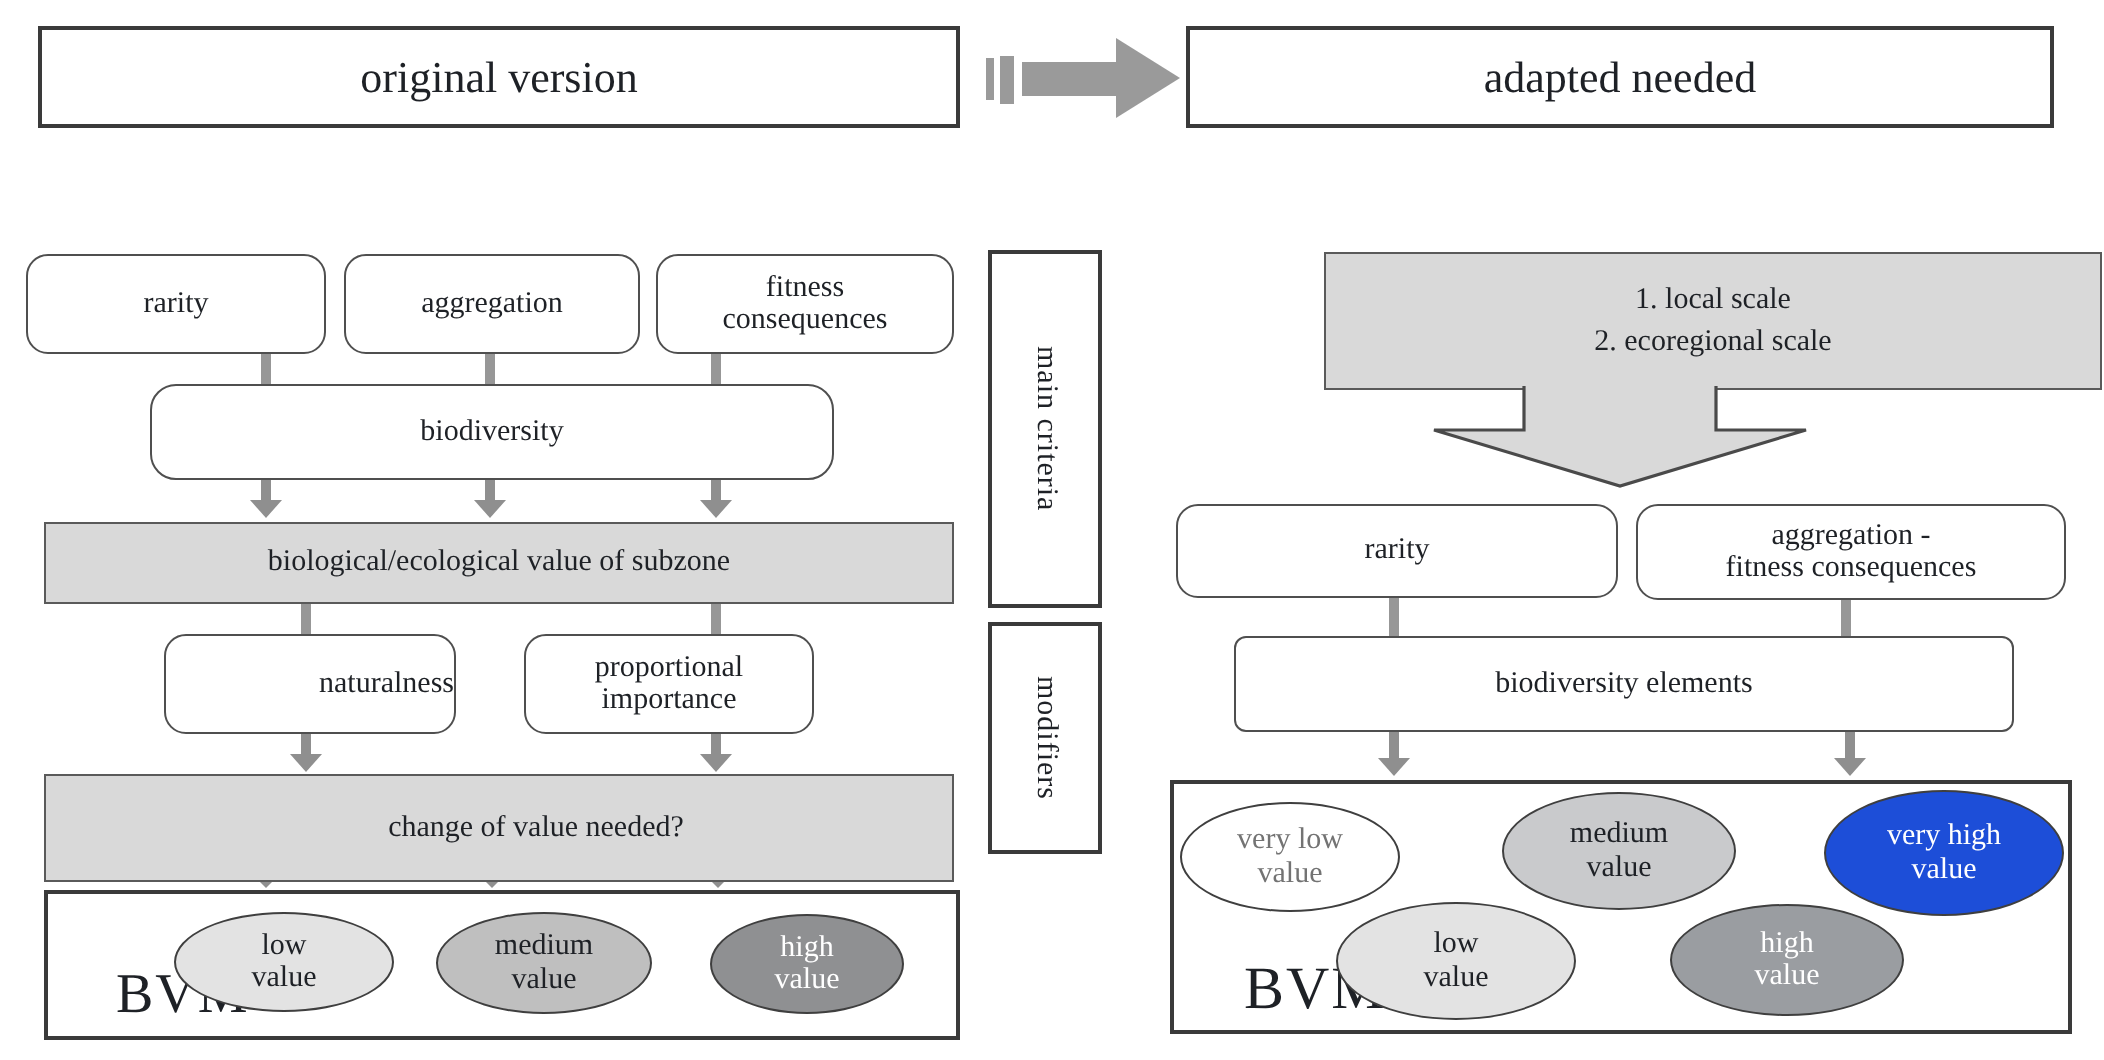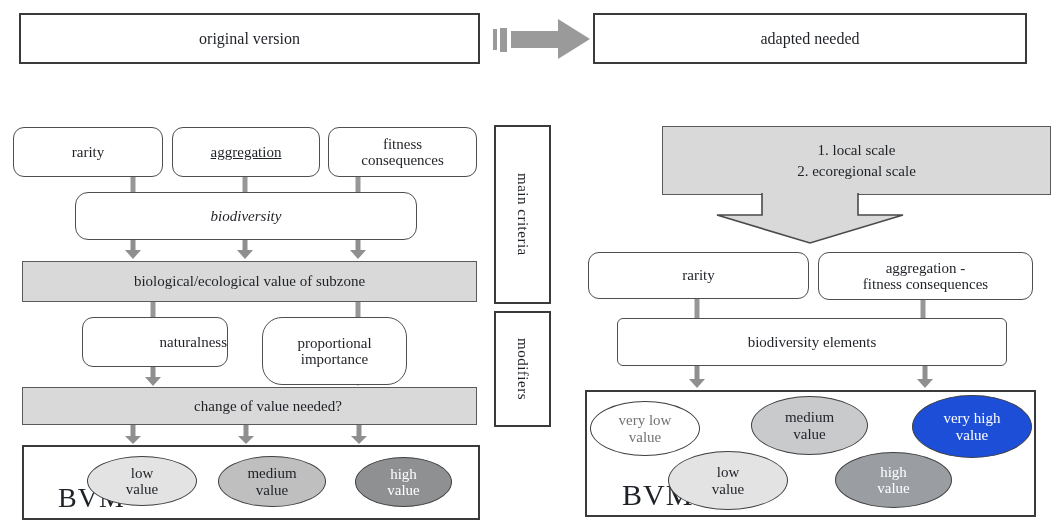--- a/index.html
+++ b/index.html
@@ -9,21 +9,21 @@
   }
   .abs{position:absolute;box-sizing:border-box;}
   .center{display:flex;align-items:center;justify-content:center;text-align:center;}
   .pre{white-space:pre-line;}
   
   .rect{background:#ffffff;border:2px solid #3a3a3a;}
   
   .rbox{background:#ffffff;border:1.6px solid #4f4f4f;border-radius:11px;font-size:15px;line-height:1.1;}
   
   .gbar{background:#d9d9d9;border:1.5px solid #5a5a5a;font-size:15px;}
-  .header-box{font-size:16px;}
+  .header-box{font-size:22px;}
   .vlabel{writing-mode:vertical-rl;text-orientation:mixed;font-size:15px;letter-spacing:.5px;}
   .ellipse{border:1.6px solid #3f3f3f;border-radius:50%;font-size:15px;line-height:1.1;z-index:3;}
   .ellipse.front{z-index:4;}
   .bvm-label{font-size:28px;z-index:2;letter-spacing:1px;margin-left:30px;}
   svg{position:absolute;left:0;top:0;}
   #connector-layer{z-index:1;}
   #overlay-layer{z-index:3;pointer-events:none;}
   .box{z-index:2;}
 </style>
 </head>
@@ -77,41 +77,41 @@
   <div class="abs center rect box header-box" style="left:19px;top:13px;width:461px;height:51px;">
     <span>original version</span>
   </div>
   <div class="abs center rect box header-box" style="left:593px;top:13px;width:434px;height:51px;">
     <span>adapted needed</span>
   </div>
 
   <div class="abs center rbox box" style="left:13px;top:127px;width:150px;height:50px;">
     <span class="pre">rarity</span>
   </div>
-  <div class="abs center rbox box" style="left:172px;top:127px;width:148px;height:50px;text-decoration:underline;">
+  <div class="abs center rbox box" style="left:172px;top:127px;width:148px;height:50px;">
     <span class="pre">aggregation</span>
   </div>
   <div class="abs center rbox box" style="left:328px;top:127px;width:149px;height:50px;">
     <span class="pre">fitness
 consequences</span>
   </div>
-  <div class="abs center rbox box" style="left:75px;top:192px;width:342px;height:48px;border-radius:13px;font-style:italic;">
+  <div class="abs center rbox box" style="left:75px;top:192px;width:342px;height:48px;border-radius:13px;">
     <span>biodiversity</span>
   </div>
   <div class="abs center gbar box" style="left:22px;top:261px;width:455px;height:41px;">
     <span>biological/ecological value of subzone</span>
   </div>
   <div class="abs center rbox box" style="left:82px;top:317px;width:146px;height:50px;justify-content:flex-end;">
     <span class="pre">naturalness</span>
   </div>
-  <div class="abs center rbox box" style="left:262px;top:317px;width:145px;height:68px;border-radius:20px;">
+  <div class="abs center rbox box" style="left:262px;top:317px;width:145px;height:50px;">
     <span class="pre">proportional
 importance</span>
   </div>
-  <div class="abs center gbar box" style="left:22px;top:387px;width:455px;height:38px;padding-left:37px;">
+  <div class="abs center gbar box" style="left:22px;top:387px;width:455px;height:54px;padding-left:37px;">
     <span>change of value needed?</span>
   </div>
   <div class="abs rect box" style="left:22px;top:445px;width:458px;height:75px;"></div>
   <div class="abs bvm-label" style="left:28px;top:482px;">BVM</div>
   <div class="abs center ellipse pre" style="left: 87px; top: 456px; width: 110px; height: 50px; background: rgb(227, 227, 227); color: rgb(30, 33, 38);">low
 value</div>
   <div class="abs center ellipse pre" style="left: 218px; top: 456px; width: 108px; height: 51px; background: rgb(191, 191, 191); color: rgb(30, 33, 38);">medium
 value</div>
   <div class="abs center ellipse pre" style="left: 355px; top: 457px; width: 97px; height: 50px; background: rgb(143, 144, 146); color: rgb(255, 255, 255);">high
 value</div>

